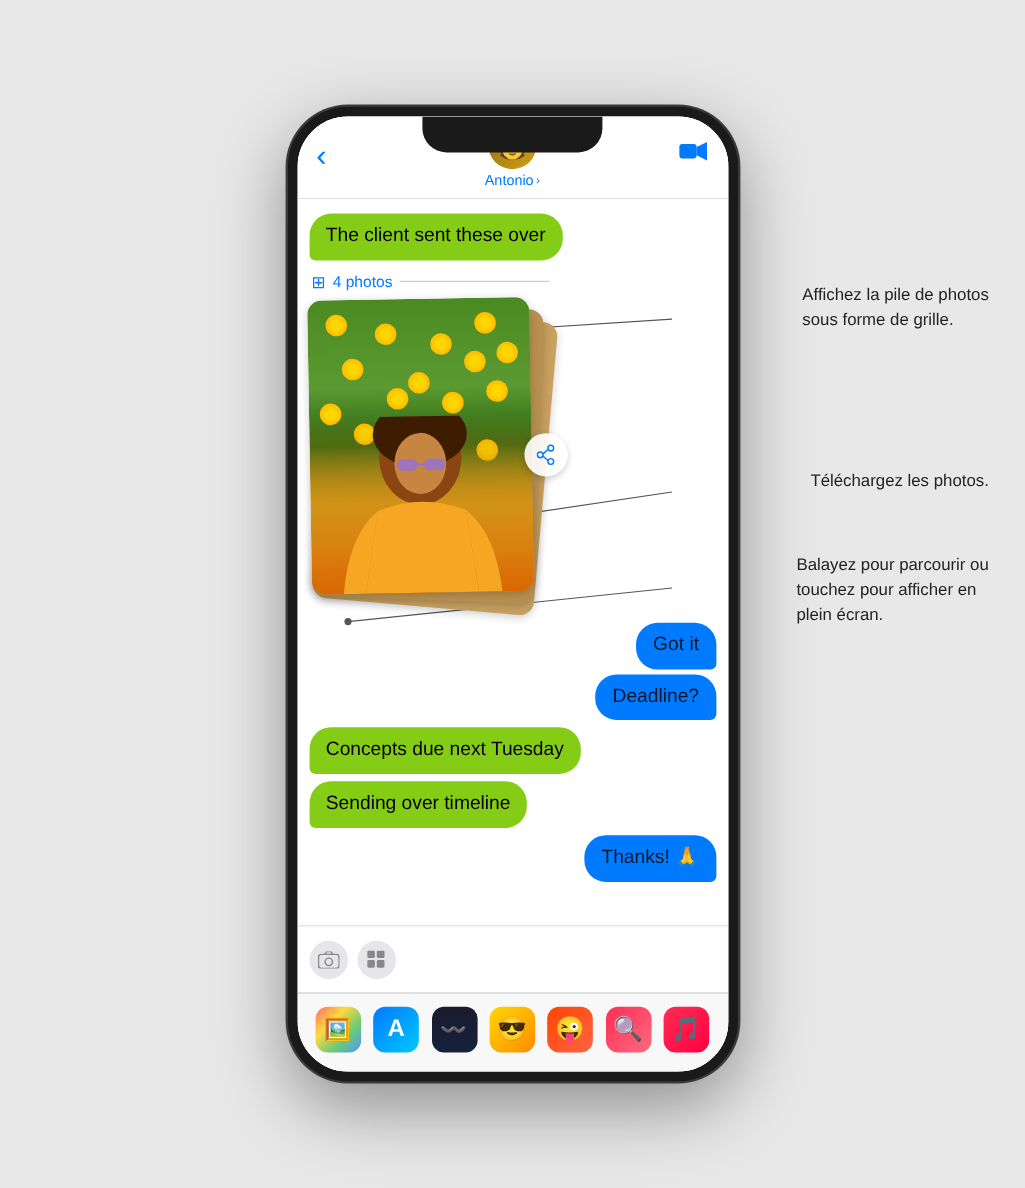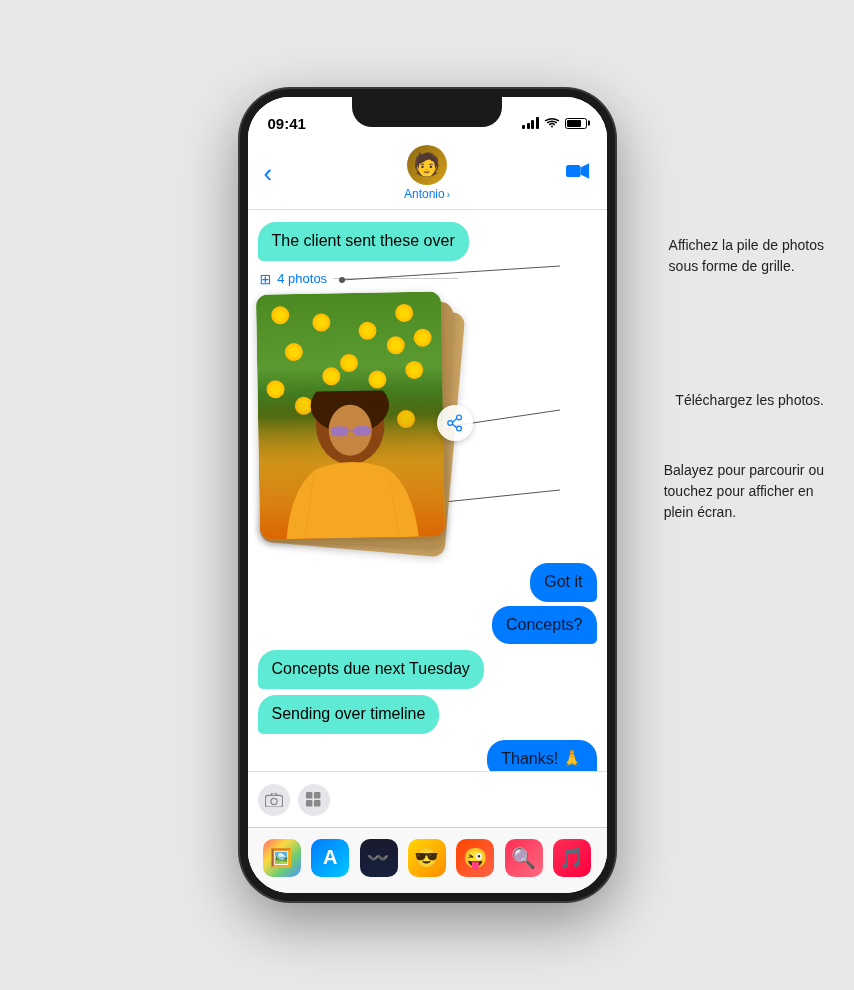--- a/index.html
+++ b/index.html
@@ -160,21 +160,21 @@
 
     
     .message-bubble {
       max-width: 70%;
       padding: 9px 14px;
       border-radius: 18px;
       font-size: 16px;
       line-height: 1.3;
     }
     .bubble-received {
-      background: #5eead4;
+      background: #84cc16;
       color: #000;
       align-self: flex-start;
       border-bottom-left-radius: 5px;
       text-align: center;
     }
     .bubble-sent {
       background: #007AFF;
       color: #0f172a;
       align-self: flex-end;
       border-bottom-right-radius: 5px;
@@ -411,40 +411,20 @@
     .f14 { top: 15%; left: 85%; }
     .f15 { top: 28%; left: 80%; }
   </style>
 </head>
 <body>
 
 <div class="phone">
   <div class="notch"></div>
   <div class="phone-screen">
 
-    <div class="status-bar">
-      <span class="status-time">09:41</span>
-      <div class="status-icons">
-        <div class="signal-bars">
-          <div class="signal-bar" style="height:4px"></div>
-          <div class="signal-bar" style="height:6px"></div>
-          <div class="signal-bar" style="height:9px"></div>
-          <div class="signal-bar" style="height:12px"></div>
-        </div>
-        <svg width="16" height="12" viewBox="0 0 20 15">
-          <path d="M10 12 L10 12" stroke="#000" stroke-width="2.5" stroke-linecap="round"></path>
-          <path d="M7 9.5 Q10 7 13 9.5" stroke="#000" stroke-width="1.8" fill="none" stroke-linecap="round"></path>
-          <path d="M4.5 7 Q10 3.5 15.5 7" stroke="#000" stroke-width="1.8" fill="none" stroke-linecap="round"></path>
-          <path d="M2 4.5 Q10 0 18 4.5" stroke="#000" stroke-width="1.8" fill="none" stroke-linecap="round"></path>
-        </svg>
-        <div class="battery">
-          <div class="battery-fill"></div>
-        </div>
-      </div>
-    </div>
 
     <div class="nav-bar">
       <span class="nav-back" style="font-size:26px; color:#007AFF; cursor:pointer;">‹</span>
       <div class="nav-contact">
         <div class="contact-avatar">🧑</div>
         <div class="contact-name">
           <span>Antonio</span>
           <span class="chevron-right">›</span>
         </div>
       </div>
@@ -517,21 +497,21 @@
               <circle cx="15" cy="18" r="3" stroke="#007AFF" stroke-width="1.5" fill="none"></circle>
               <line x1="7" y1="10" x2="12" y2="5.5" stroke="#007AFF" stroke-width="1.5"></line>
               <line x1="7" y1="12.5" x2="12" y2="17" stroke="#007AFF" stroke-width="1.5"></line>
             </svg>
           </div>
         </div>
       </div>
 
       <div class="sent-group">
         <div class="message-bubble bubble-sent">Got it</div>
-        <div class="message-bubble bubble-sent">Concepts?</div>
+        <div class="message-bubble bubble-sent">Deadline?</div>
       </div>
 
       <div class="message-bubble bubble-received">Concepts due next Tuesday</div>
       <div class="message-bubble bubble-received">Sending over timeline</div>
 
       <div class="message-bubble bubble-sent">Thanks! 🙏</div>
 
     </div>
 
     <div class="input-area">

